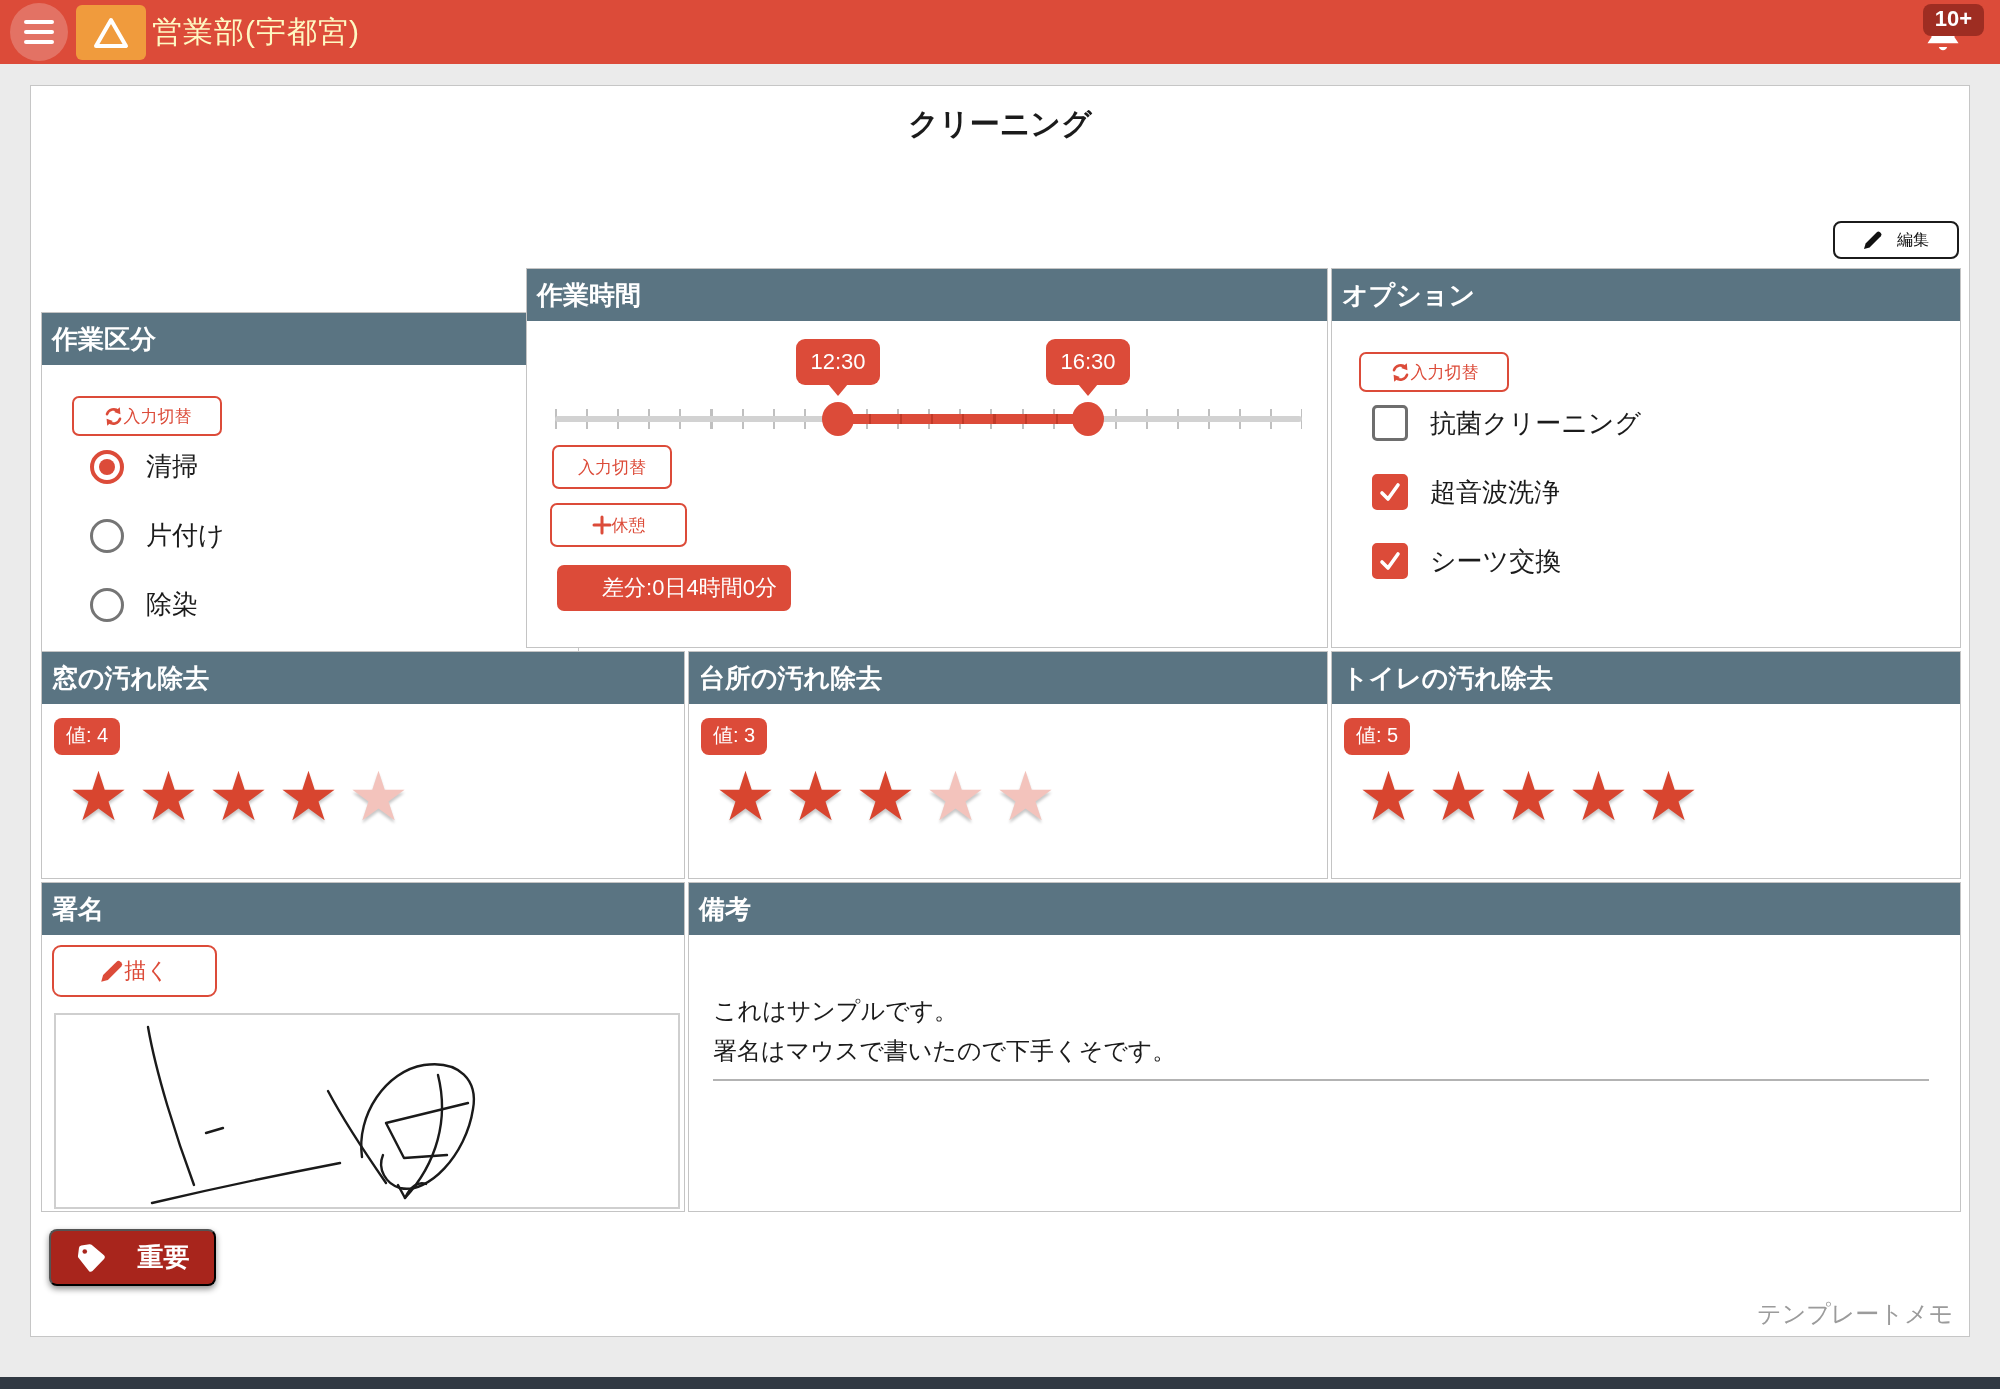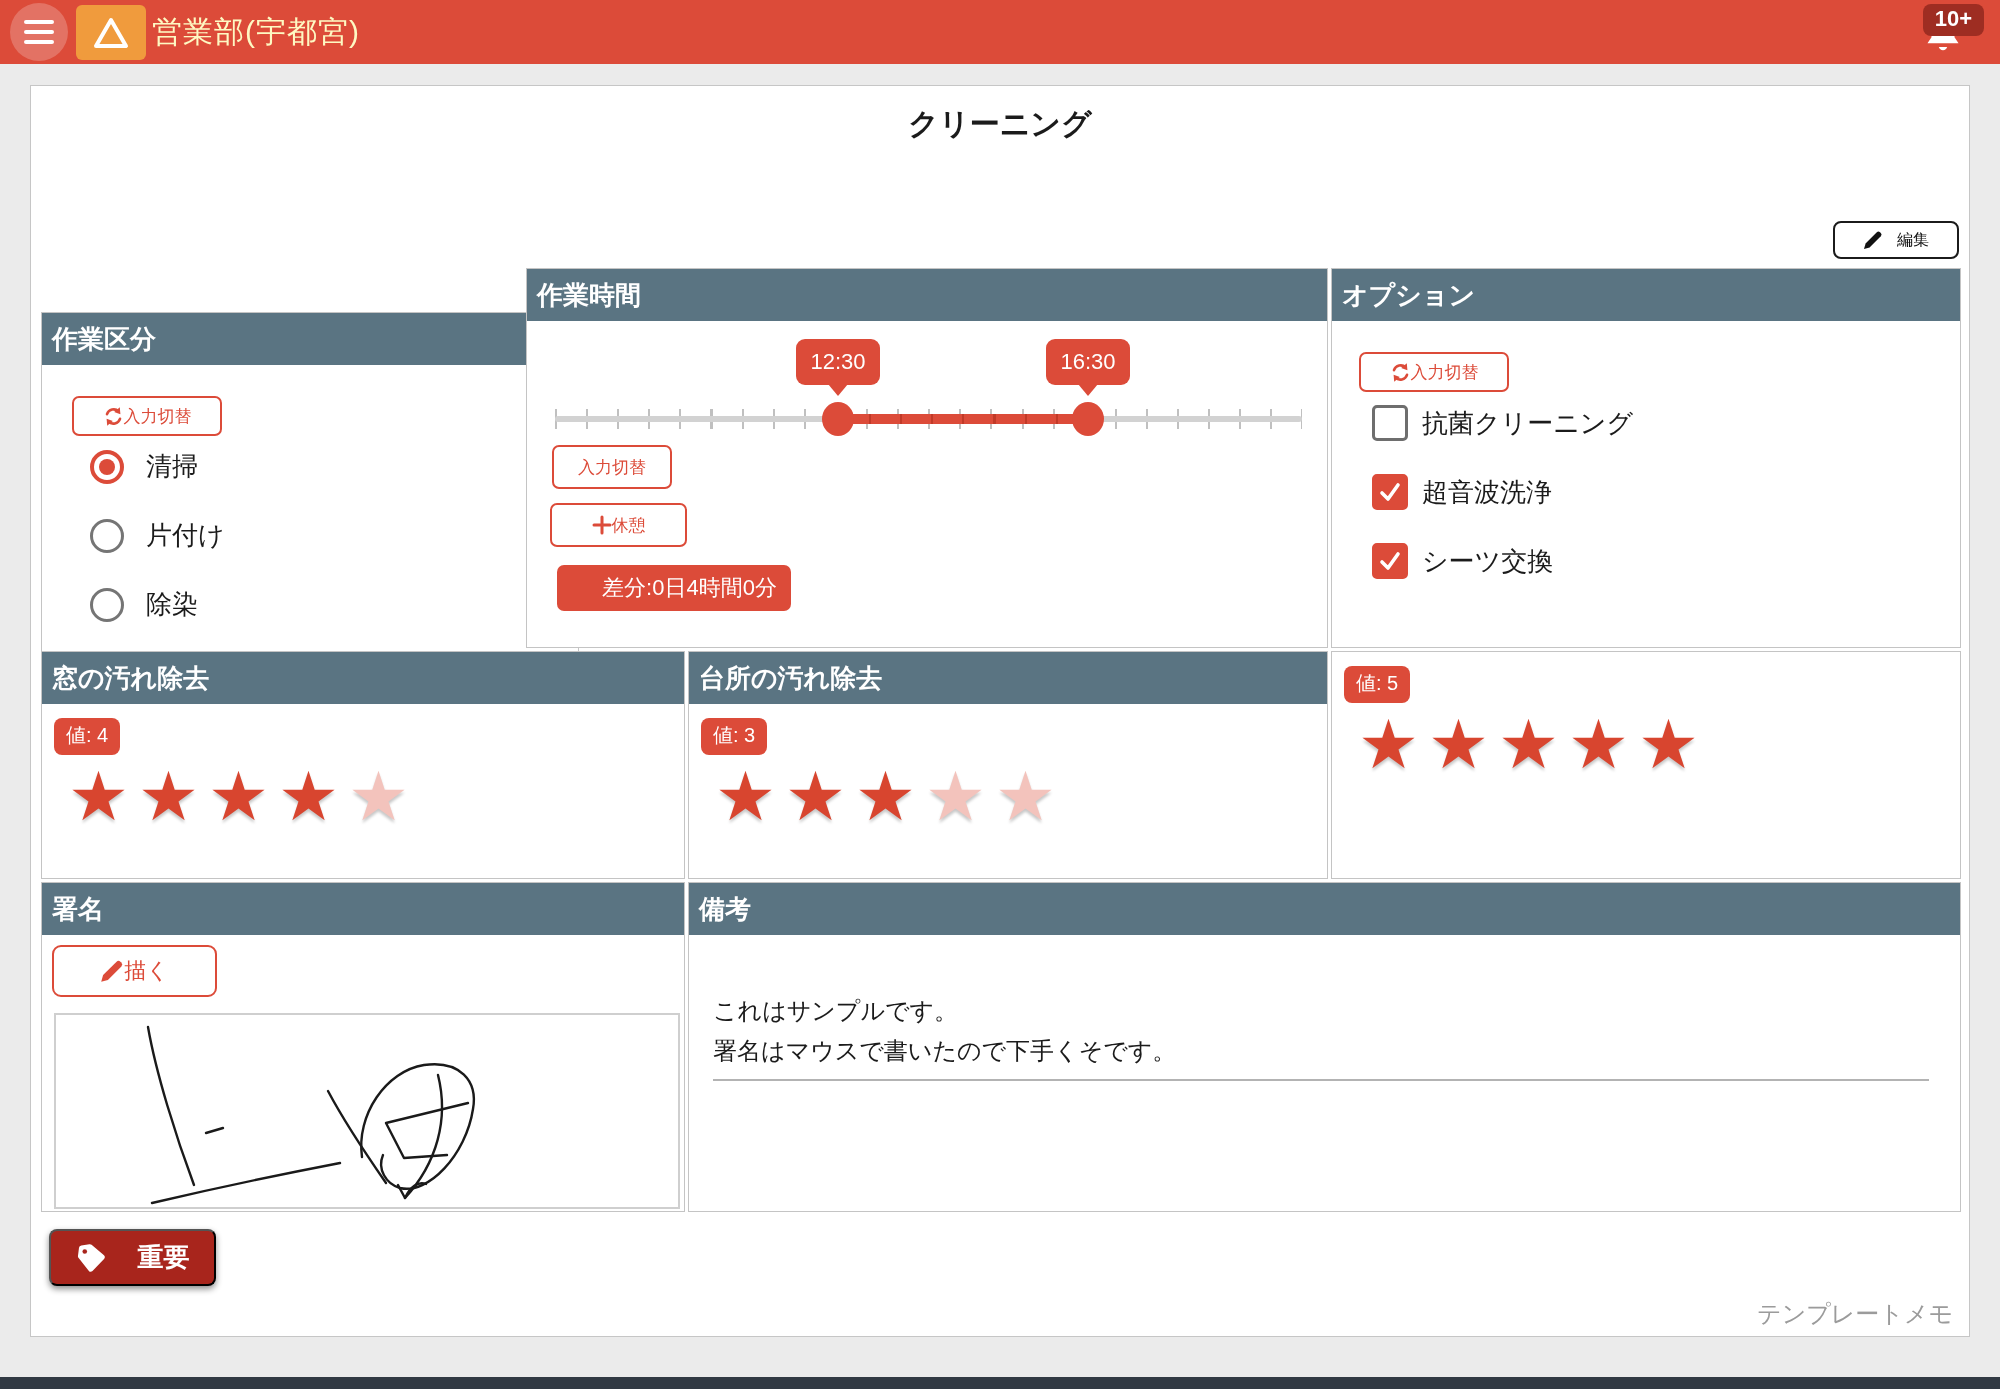--- a/index.html
+++ b/index.html
@@ -34,21 +34,21 @@
   .btn-outline .txt { font-size:17px; }
 
   
   .radio-row { display:flex; align-items:center; gap:22px; cursor:pointer; }
   .radio { width:34px; height:34px; border-radius:50%; border:3px solid #757575; background:#fff; position:relative; flex:0 0 auto; }
   .radio-row.on .radio { border-color:#dc4b39; border-width:4px; }
   .radio-row.on .radio::after { content:""; position:absolute; left:50%; top:50%; width:16px; height:16px; margin:-8px 0 0 -8px; border-radius:50%; background:#dc4b39; }
   .radio-label { font-size:26px; color:#1b1b1b; }
 
   
-  .check-row { display:flex; align-items:center; gap:14px; cursor:pointer;justify-content:space-between; }
+  .check-row { display:flex; align-items:center; gap:22px; cursor:pointer;justify-content:space-between; }
   .checkbox { width:36px; height:36px; border-radius:5px; border:3px solid #6e6e6e; background:#fff; display:flex; align-items:center; justify-content:center; flex:0 0 auto; }
   .check-row.on .checkbox { background:#dc4b39; border-color:#dc4b39; }
   .checkbox svg { visibility:hidden; }
   .check-row.on .checkbox svg { visibility:visible; }
   .check-label { font-size:26px; color:#1b1b1b; }
 
   
   .slider-track { left:28px; top:147px; width:747px; height:6px; background:#d2d2d2; border-radius:3px; }
   .slider-ticks { left:28px; top:140px; width:747px; height:20px;
     background:repeating-linear-gradient(90deg, #b9b9b9 0 2px, transparent 2px 31.1px); opacity:.9; }
@@ -210,20 +210,21 @@
     </div>
   </div>
   <div class="abs section" style="left:657px; top:565px; width:640px; height:228px;">
     <div class="sec-head">台所の汚れ除去</div>
     <div class="abs" style="position:relative; height:176px;">
       <div class="abs value-badge">値: 3</div>
       <div class="abs stars"><span class="star on">★</span><span class="star on">★</span><span class="star on">★</span><span class="star off">★</span><span class="star off">★</span></div>
     </div>
   </div>
   <div class="abs section" style="left:1300px; top:565px; width:630px; height:228px;">
+    <div class="sec-head">トイレの汚れ除去</div>
     <div class="abs" style="position:relative; height:176px;">
       <div class="abs value-badge">値: 5</div>
       <div class="abs stars"><span class="star on">★</span><span class="star on">★</span><span class="star on">★</span><span class="star on">★</span><span class="star on">★</span></div>
     </div>
   </div>
 
   <div class="abs section" style="left:10px; top:796px; width:644px; height:330px;">
     <div class="sec-head">署名</div>
     <button class="abs btn-outline" style="left:10px; top:62px; width:165px; height:52px; border-radius:9px;">
       <svg width="24" height="24" viewBox="0 0 20 20">

